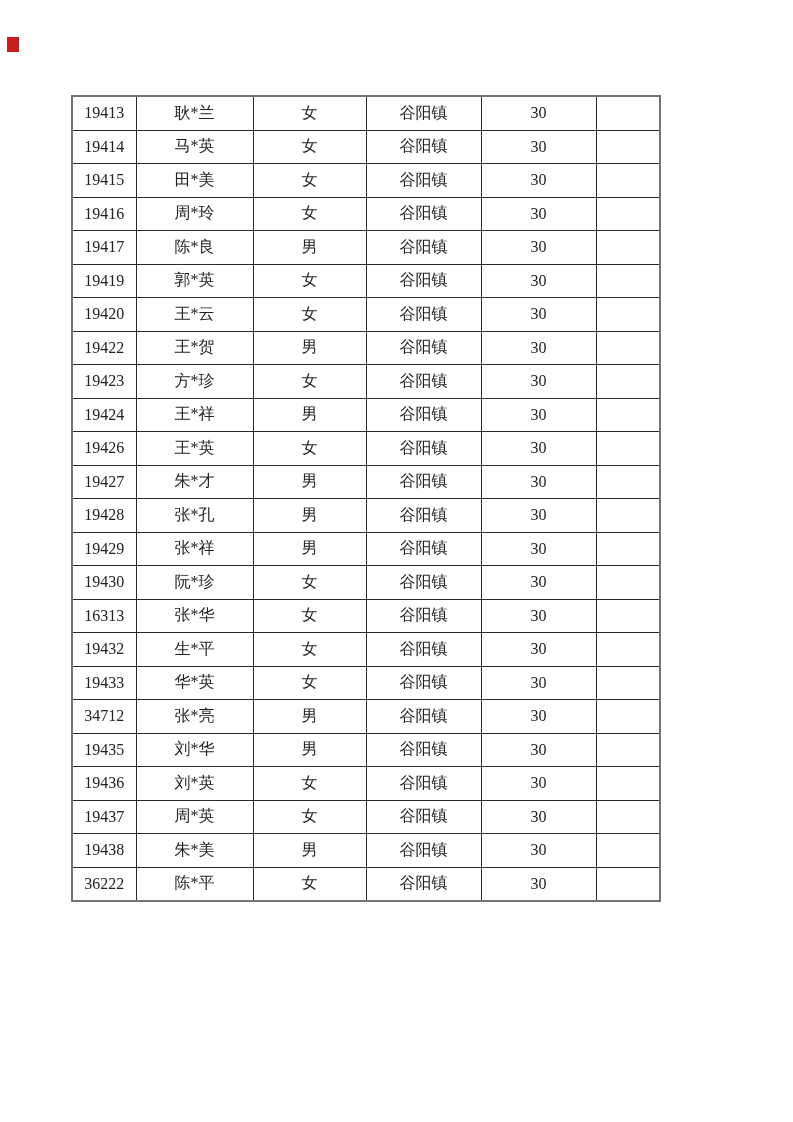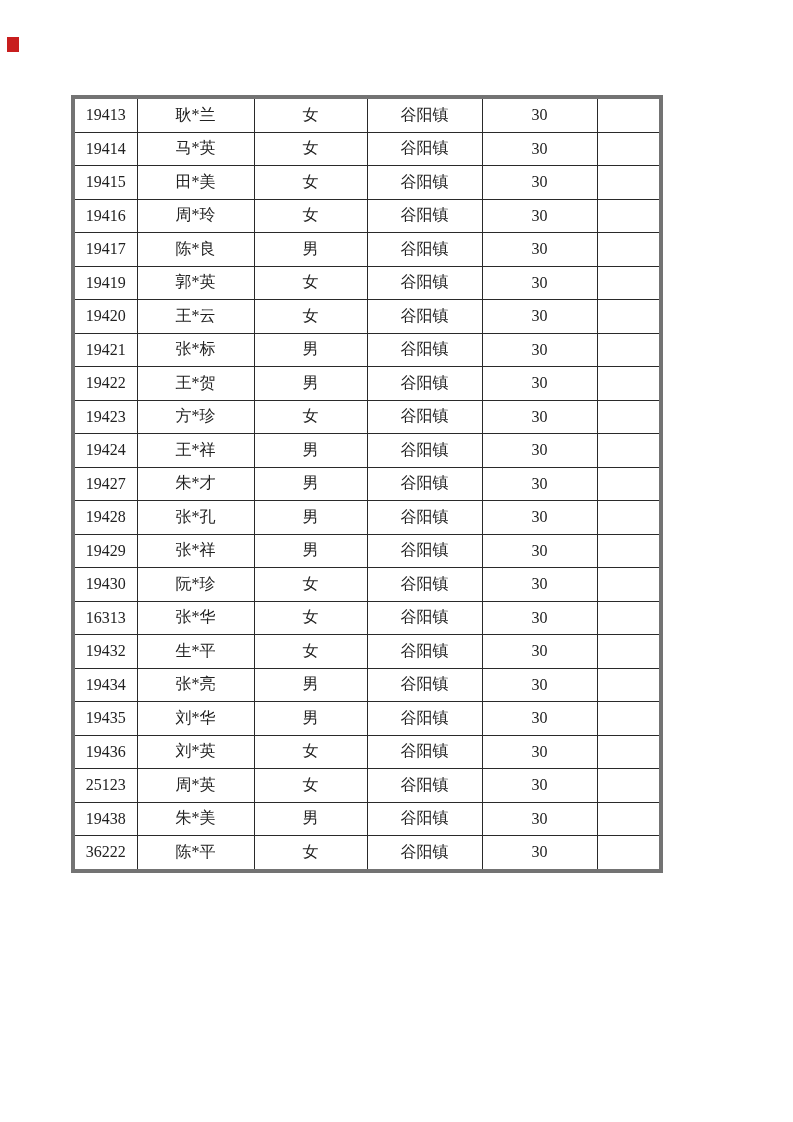--- a/index.html
+++ b/index.html
@@ -23,21 +23,21 @@
     height: 15px;
     background: #c81e1e; 
   }
   table.roster {
     position: absolute;
     left: 71px;
     top: 95px;
     width: 588px;
     border-collapse: collapse;
     table-layout: fixed;
-    border: 4px solid #737373;
+    border: 2px solid #737373;
   }
   table.roster td {
     border: 1px solid #2a2a2a;
     height: 32.5px;
     box-sizing: content-box;
     text-align: center;
     vertical-align: middle;
     font-size: 16px;
     color: #222222;
     padding: 0;
@@ -112,28 +112,20 @@
         </tr>
         <tr>
           <td class="cell-id">19420</td>
           <td class="cell-name">王*云</td>
           <td class="cell-gender">女</td>
           <td class="cell-town">谷阳镇</td>
           <td class="cell-count">30</td>
           <td class="cell-blank"></td>
         </tr>
         <tr>
-          <td class="cell-id">19421</td>
-          <td class="cell-name">张*标</td>
-          <td class="cell-gender">男</td>
-          <td class="cell-town">谷阳镇</td>
-          <td class="cell-count">30</td>
-          <td class="cell-blank"></td>
-        </tr>
-        <tr>
           <td class="cell-id">19422</td>
           <td class="cell-name">王*贺</td>
           <td class="cell-gender">男</td>
           <td class="cell-town">谷阳镇</td>
           <td class="cell-count">30</td>
           <td class="cell-blank"></td>
         </tr>
         <tr>
           <td class="cell-id">19423</td>
           <td class="cell-name">方*珍</td>
@@ -144,20 +136,28 @@
         </tr>
         <tr>
           <td class="cell-id">19424</td>
           <td class="cell-name">王*祥</td>
           <td class="cell-gender">男</td>
           <td class="cell-town">谷阳镇</td>
           <td class="cell-count">30</td>
           <td class="cell-blank"></td>
         </tr>
         <tr>
+          <td class="cell-id">19426</td>
+          <td class="cell-name">王*英</td>
+          <td class="cell-gender">女</td>
+          <td class="cell-town">谷阳镇</td>
+          <td class="cell-count">30</td>
+          <td class="cell-blank"></td>
+        </tr>
+        <tr>
           <td class="cell-id">19427</td>
           <td class="cell-name">朱*才</td>
           <td class="cell-gender">男</td>
           <td class="cell-town">谷阳镇</td>
           <td class="cell-count">30</td>
           <td class="cell-blank"></td>
         </tr>
         <tr>
           <td class="cell-id">19428</td>
           <td class="cell-name">张*孔</td>
@@ -192,21 +192,29 @@
         </tr>
         <tr>
           <td class="cell-id">19432</td>
           <td class="cell-name">生*平</td>
           <td class="cell-gender">女</td>
           <td class="cell-town">谷阳镇</td>
           <td class="cell-count">30</td>
           <td class="cell-blank"></td>
         </tr>
         <tr>
-          <td class="cell-id">19434</td>
+          <td class="cell-id">19433</td>
+          <td class="cell-name">华*英</td>
+          <td class="cell-gender">女</td>
+          <td class="cell-town">谷阳镇</td>
+          <td class="cell-count">30</td>
+          <td class="cell-blank"></td>
+        </tr>
+        <tr>
+          <td class="cell-id">34712</td>
           <td class="cell-name">张*亮</td>
           <td class="cell-gender">男</td>
           <td class="cell-town">谷阳镇</td>
           <td class="cell-count">30</td>
           <td class="cell-blank"></td>
         </tr>
         <tr>
           <td class="cell-id">19435</td>
           <td class="cell-name">刘*华</td>
           <td class="cell-gender">男</td>
@@ -216,21 +224,21 @@
         </tr>
         <tr>
           <td class="cell-id">19436</td>
           <td class="cell-name">刘*英</td>
           <td class="cell-gender">女</td>
           <td class="cell-town">谷阳镇</td>
           <td class="cell-count">30</td>
           <td class="cell-blank"></td>
         </tr>
         <tr>
-          <td class="cell-id">25123</td>
+          <td class="cell-id">19437</td>
           <td class="cell-name">周*英</td>
           <td class="cell-gender">女</td>
           <td class="cell-town">谷阳镇</td>
           <td class="cell-count">30</td>
           <td class="cell-blank"></td>
         </tr>
         <tr>
           <td class="cell-id">19438</td>
           <td class="cell-name">朱*美</td>
           <td class="cell-gender">男</td>

